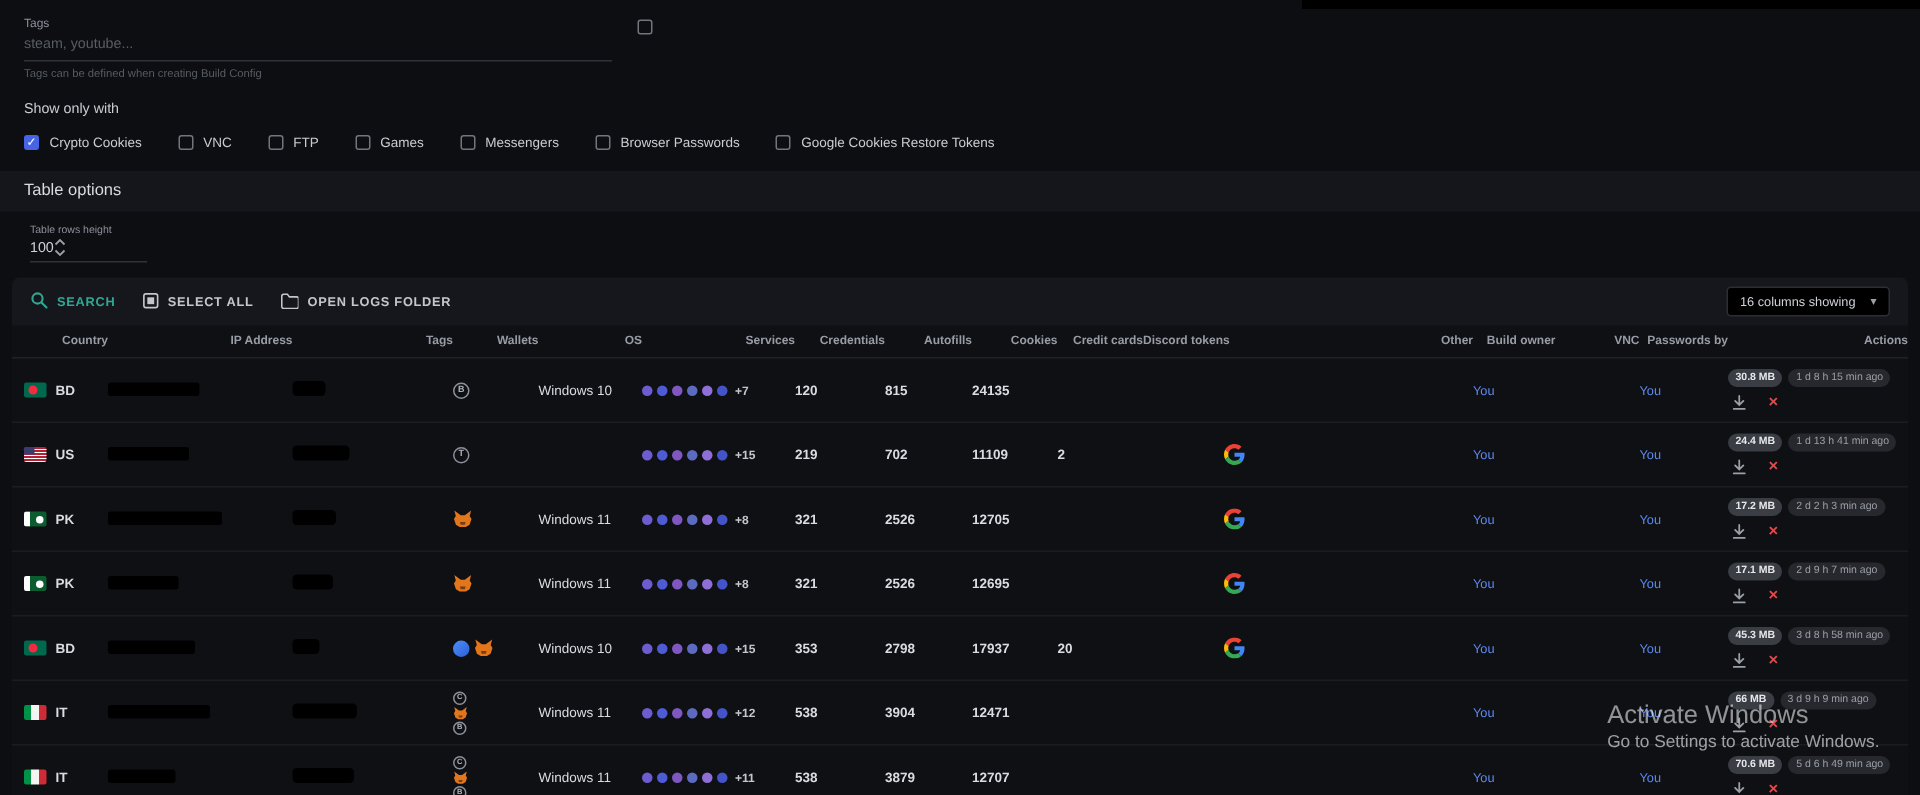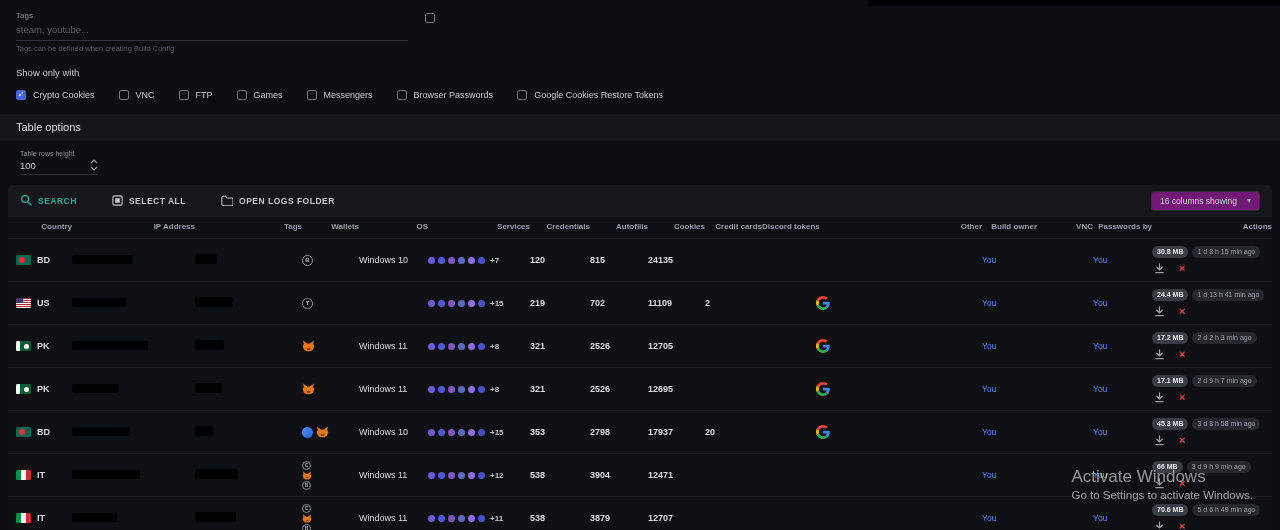--- a/index.html
+++ b/index.html
@@ -27,31 +27,31 @@
 
   .show-only{margin-top:14px;font-size:9.5px;color:#c9ccd1;}
   .filter-checkboxes{display:flex;align-items:center;gap:24px;margin-top:12px;padding-bottom:14px;}
   .cb-item{display:flex;align-items:center;gap:7px;font-size:9px;color:#c9ccd1;cursor:pointer;}
 
   
   .section-title{background:#15161b;font-size:11px;color:#d9dbdf;padding:7px 16px 8px;}
   .options-area{padding:9px 20px 0;height:44px;box-sizing:border-box;}
   .stepper{width:78px;}
   .stepper-label{font-size:7px;color:#8b909a;}
-  .stepper-row{display:flex;align-items:center;justify-content:space-between;border-bottom:1px solid #2f3239;padding:2px 0 3px;}
+  .stepper-row{display:flex;align-items:center;justify-content:flex-start;border-bottom:1px solid #2f3239;padding:2px 0 3px;}
   .stepper-value{font-size:9.5px;color:#cfd2d7;}
   .stepper-arrows{display:flex;flex-direction:column;gap:2px;}
   .stepper-arrows span{display:inline-flex;cursor:pointer;}
 
   
   .table-card{margin:0 8px;background:#16171d;border-radius:5px 5px 0 0;height:347px;overflow:hidden;}
-  .toolbar{display:flex;align-items:center;gap:35px;padding:6px 12px 6px;}
+  .toolbar{display:flex;align-items:center;gap:18px;padding:6px 12px 6px;}
   .toolbar-item{display:flex;align-items:center;gap:6px;font-size:8.5px;letter-spacing:.5px;color:#c3c6cc;cursor:pointer;font-weight:600;}
   .toolbar-item.search{color:#2ea893;}
-  .columns-dropdown{margin-left:auto;display:flex;align-items:center;gap:10px;border:1px solid #2c2e35;background:#701a75;
+  .columns-dropdown{margin-left:auto;display:flex;align-items:center;gap:10px;border:1px solid #2c2e35;background:#000000;
     border-radius:3px;padding:4px 8px;font-size:8.5px;color:#cfd2d7;cursor:pointer;}
   .caret{color:#9aa0a6;font-size:8px;line-height:1;}
 
   .table-inner{background:#0f1014;}
   .grid{display:grid;align-items:center;padding-left:8px;
     grid-template-columns:56px 123px 107px 57px 69px 102px 60px 58px 57px 57px 54px 166px 55px 56px 59px minmax(0,1fr);}
   .header{padding-top:5px;padding-bottom:7px;border-bottom:1px solid #20222a;text-align:right;}
   .hcell{font-size:8px;font-weight:700;color:#979ca6;cursor:pointer;white-space:nowrap;}
   .row{height:42px;border-bottom:1px solid #1b1d23;cursor:pointer;}
   .cell{font-size:9px;color:#dadce1;}

